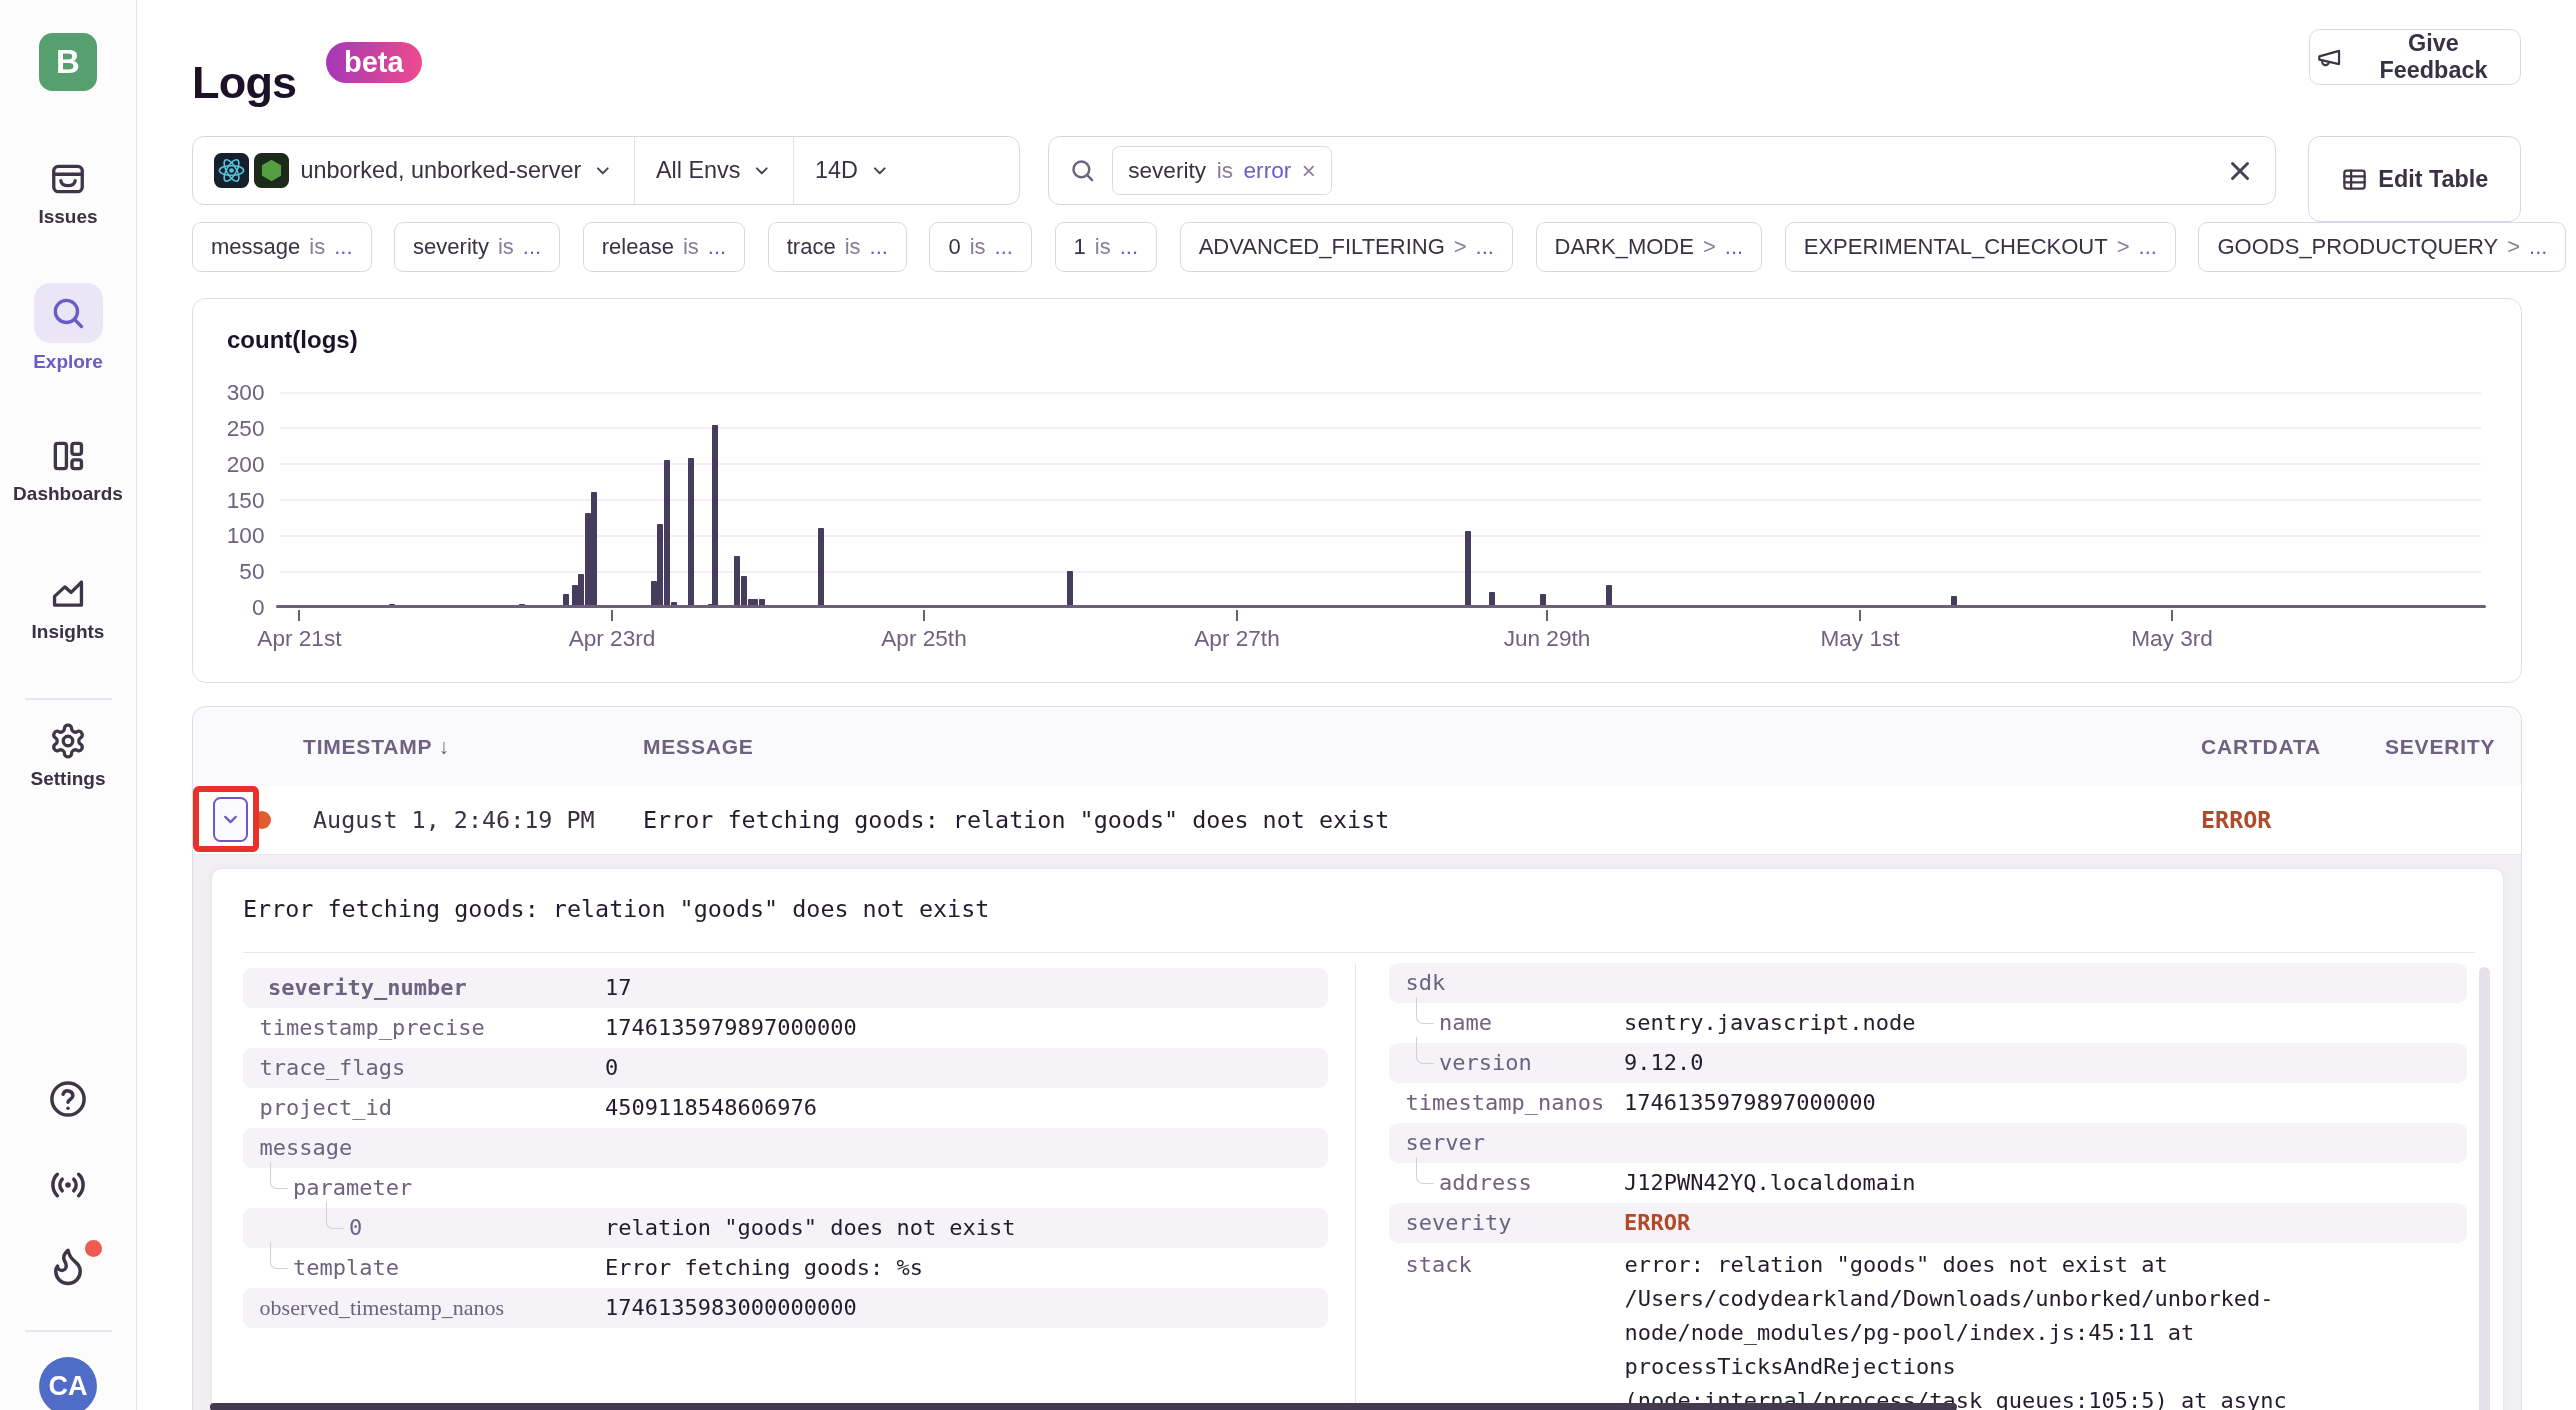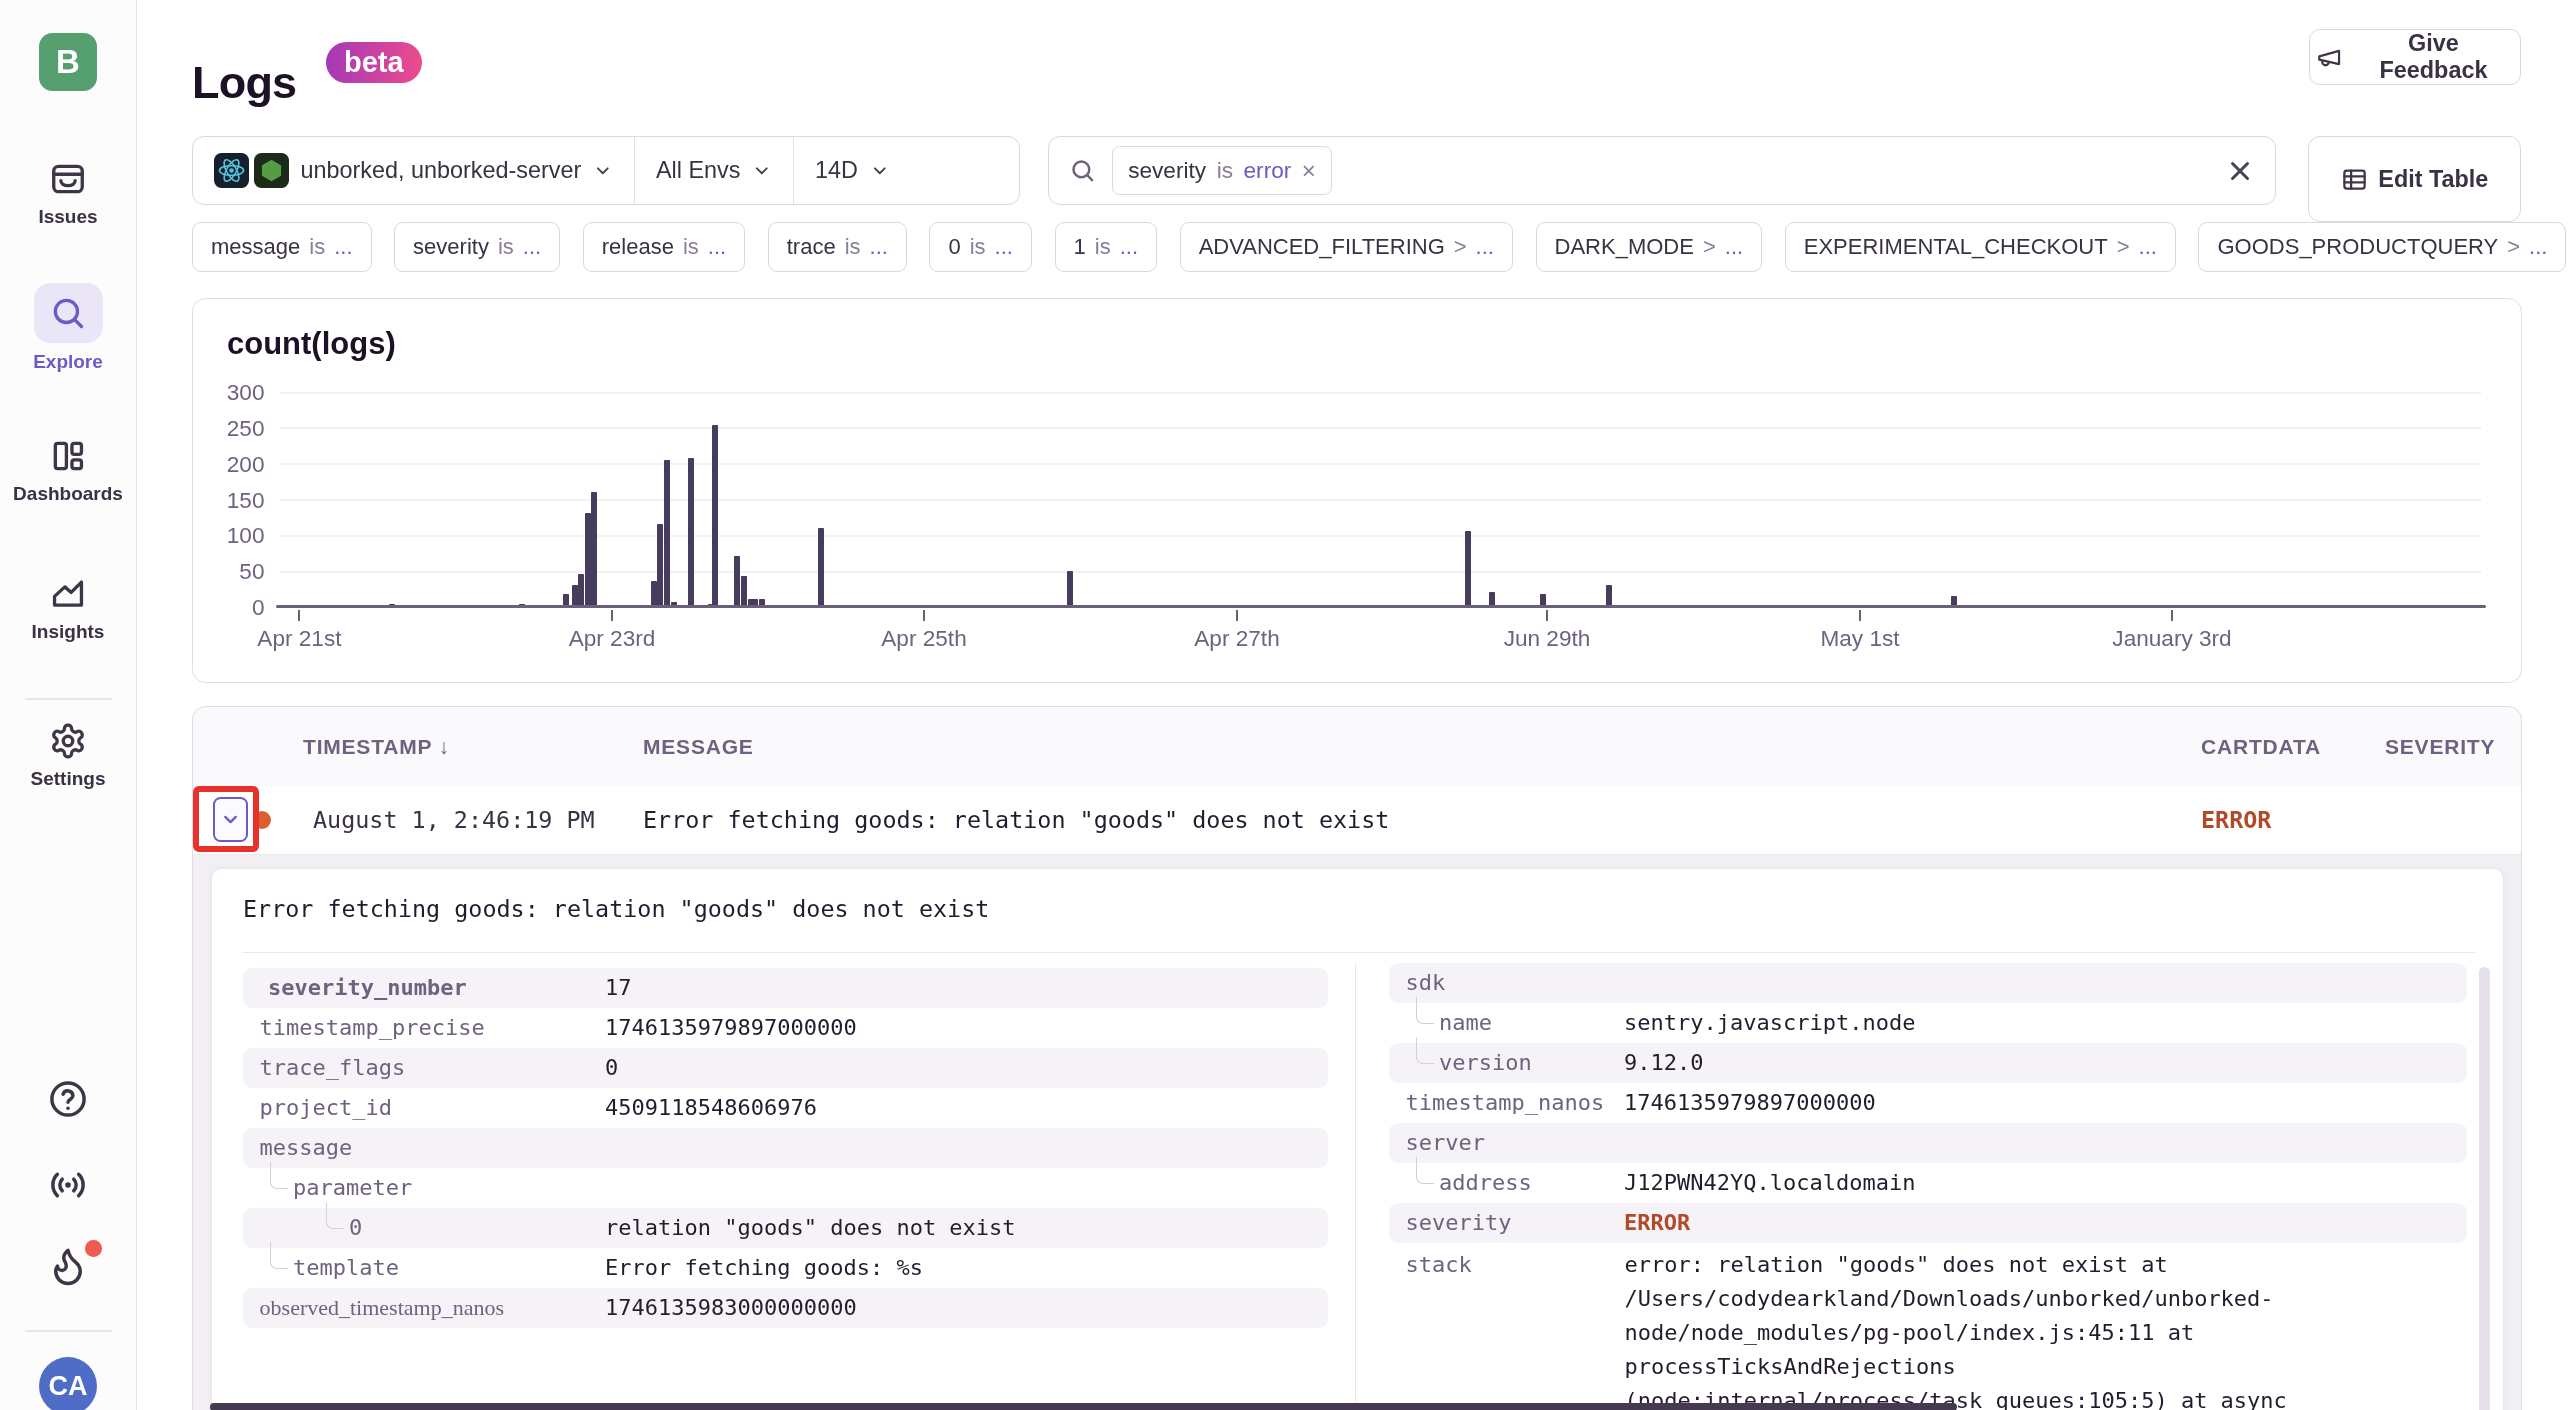--- a/index.html
+++ b/index.html
@@ -59,21 +59,21 @@
   .chips{position:absolute;left:192px;top:222px;width:2384px;height:50px;display:flex;gap:22.6px;overflow:hidden;}
   .chip{flex:0 0 auto;height:50px;background:#fff;border:1.1px solid #dcd6e1;border-radius:9px;display:flex;align-items:center;
         gap:9px;padding:0 18px;font-size:22px;box-sizing:border-box;}
   .chip .ck{color:#3a3144;}
   .chip .cop{color:#8b7c98;}
   .chip .cv{color:#6a5bc6;}
 
   
   .chart-card{position:absolute;left:192px;top:298px;width:2330px;height:385px;border:1.1px solid #e0dce5;border-radius:13.6px;
               background:#fff;box-sizing:border-box;}
-  .chart-title{position:absolute;left:34px;top:27px;font-size:31px;font-weight:800;color:#1d1127;}
+  .chart-title{position:absolute;left:34px;top:27px;font-size:24px;font-weight:800;color:#1d1127;}
   .gridline{position:absolute;left:87px;width:2201px;height:1.5px;background:#f2eff5;}
   .ylab{position:absolute;left:7.5px;width:64px;text-align:right;font-size:22.6px;color:#6f6180;height:29px;line-height:29px;}
   .axis{position:absolute;left:83px;top:306px;width:2210px;height:3px;background:#6b6078;border-radius:1.5px;}
   .xtick{position:absolute;top:311px;width:2.3px;height:11.3px;background:#6b6078;}
   .xlab{position:absolute;top:327px;width:226px;text-align:center;font-size:22.6px;color:#6f6180;}
   .bar{position:absolute;width:6px;background:#463c5e;border-radius:0.8px;}
 
   
   .table-card{position:absolute;left:192px;top:706px;width:2330px;height:705px;border:1.1px solid #e0dce5;
               border-radius:13.6px 13.6px 0 0;background:#f2eff4;box-sizing:border-box;overflow:hidden;}
@@ -344,21 +344,21 @@
         <div class="xlab" style="left: 306px;">Apr 23rd</div>
         <div class="xtick" style="left: 730px;"></div>
         <div class="xlab" style="left: 618px;">Apr 25th</div>
         <div class="xtick" style="left: 1043px;"></div>
         <div class="xlab" style="left: 931px;">Apr 27th</div>
         <div class="xtick" style="left: 1353px;"></div>
         <div class="xlab" style="left: 1241px;">Jun 29th</div>
         <div class="xtick" style="left: 1666px;"></div>
         <div class="xlab" style="left: 1554px;">May 1st</div>
         <div class="xtick" style="left: 1978px;"></div>
-        <div class="xlab" style="left: 1866px;">January 3rd</div>
+        <div class="xlab" style="left: 1866px;">May 3rd</div>
         <div class="bar" style="left: 196px; height: 2.3px; top: 305px; background: rgb(70, 60, 94);"></div>
         <div class="bar" style="left: 326px; height: 2.3px; top: 305px; background: rgb(70, 60, 94);"></div>
         <div class="bar" style="left: 370px; height: 13px; top: 295px; background: rgb(70, 60, 94);"></div>
         <div class="bar" style="left: 379px; height: 21.5px; top: 286px; background: rgb(70, 60, 94);"></div>
         <div class="bar" style="left: 385px; height: 32px; top: 275px; background: rgb(70, 60, 94);"></div>
         <div class="bar" style="left: 392px; height: 93px; top: 214px; background: rgb(70, 60, 94);"></div>
         <div class="bar" style="left: 398px; height: 115px; top: 193px; background: rgb(70, 60, 94);"></div>
         <div class="bar" style="left: 458px; height: 25px; top: 282px; background: rgb(70, 60, 94);"></div>
         <div class="bar" style="left: 464px; height: 82px; top: 225px; background: rgb(70, 60, 94);"></div>
         <div class="bar" style="left: 471px; height: 147px; top: 161px; background: rgb(70, 60, 94);"></div>

